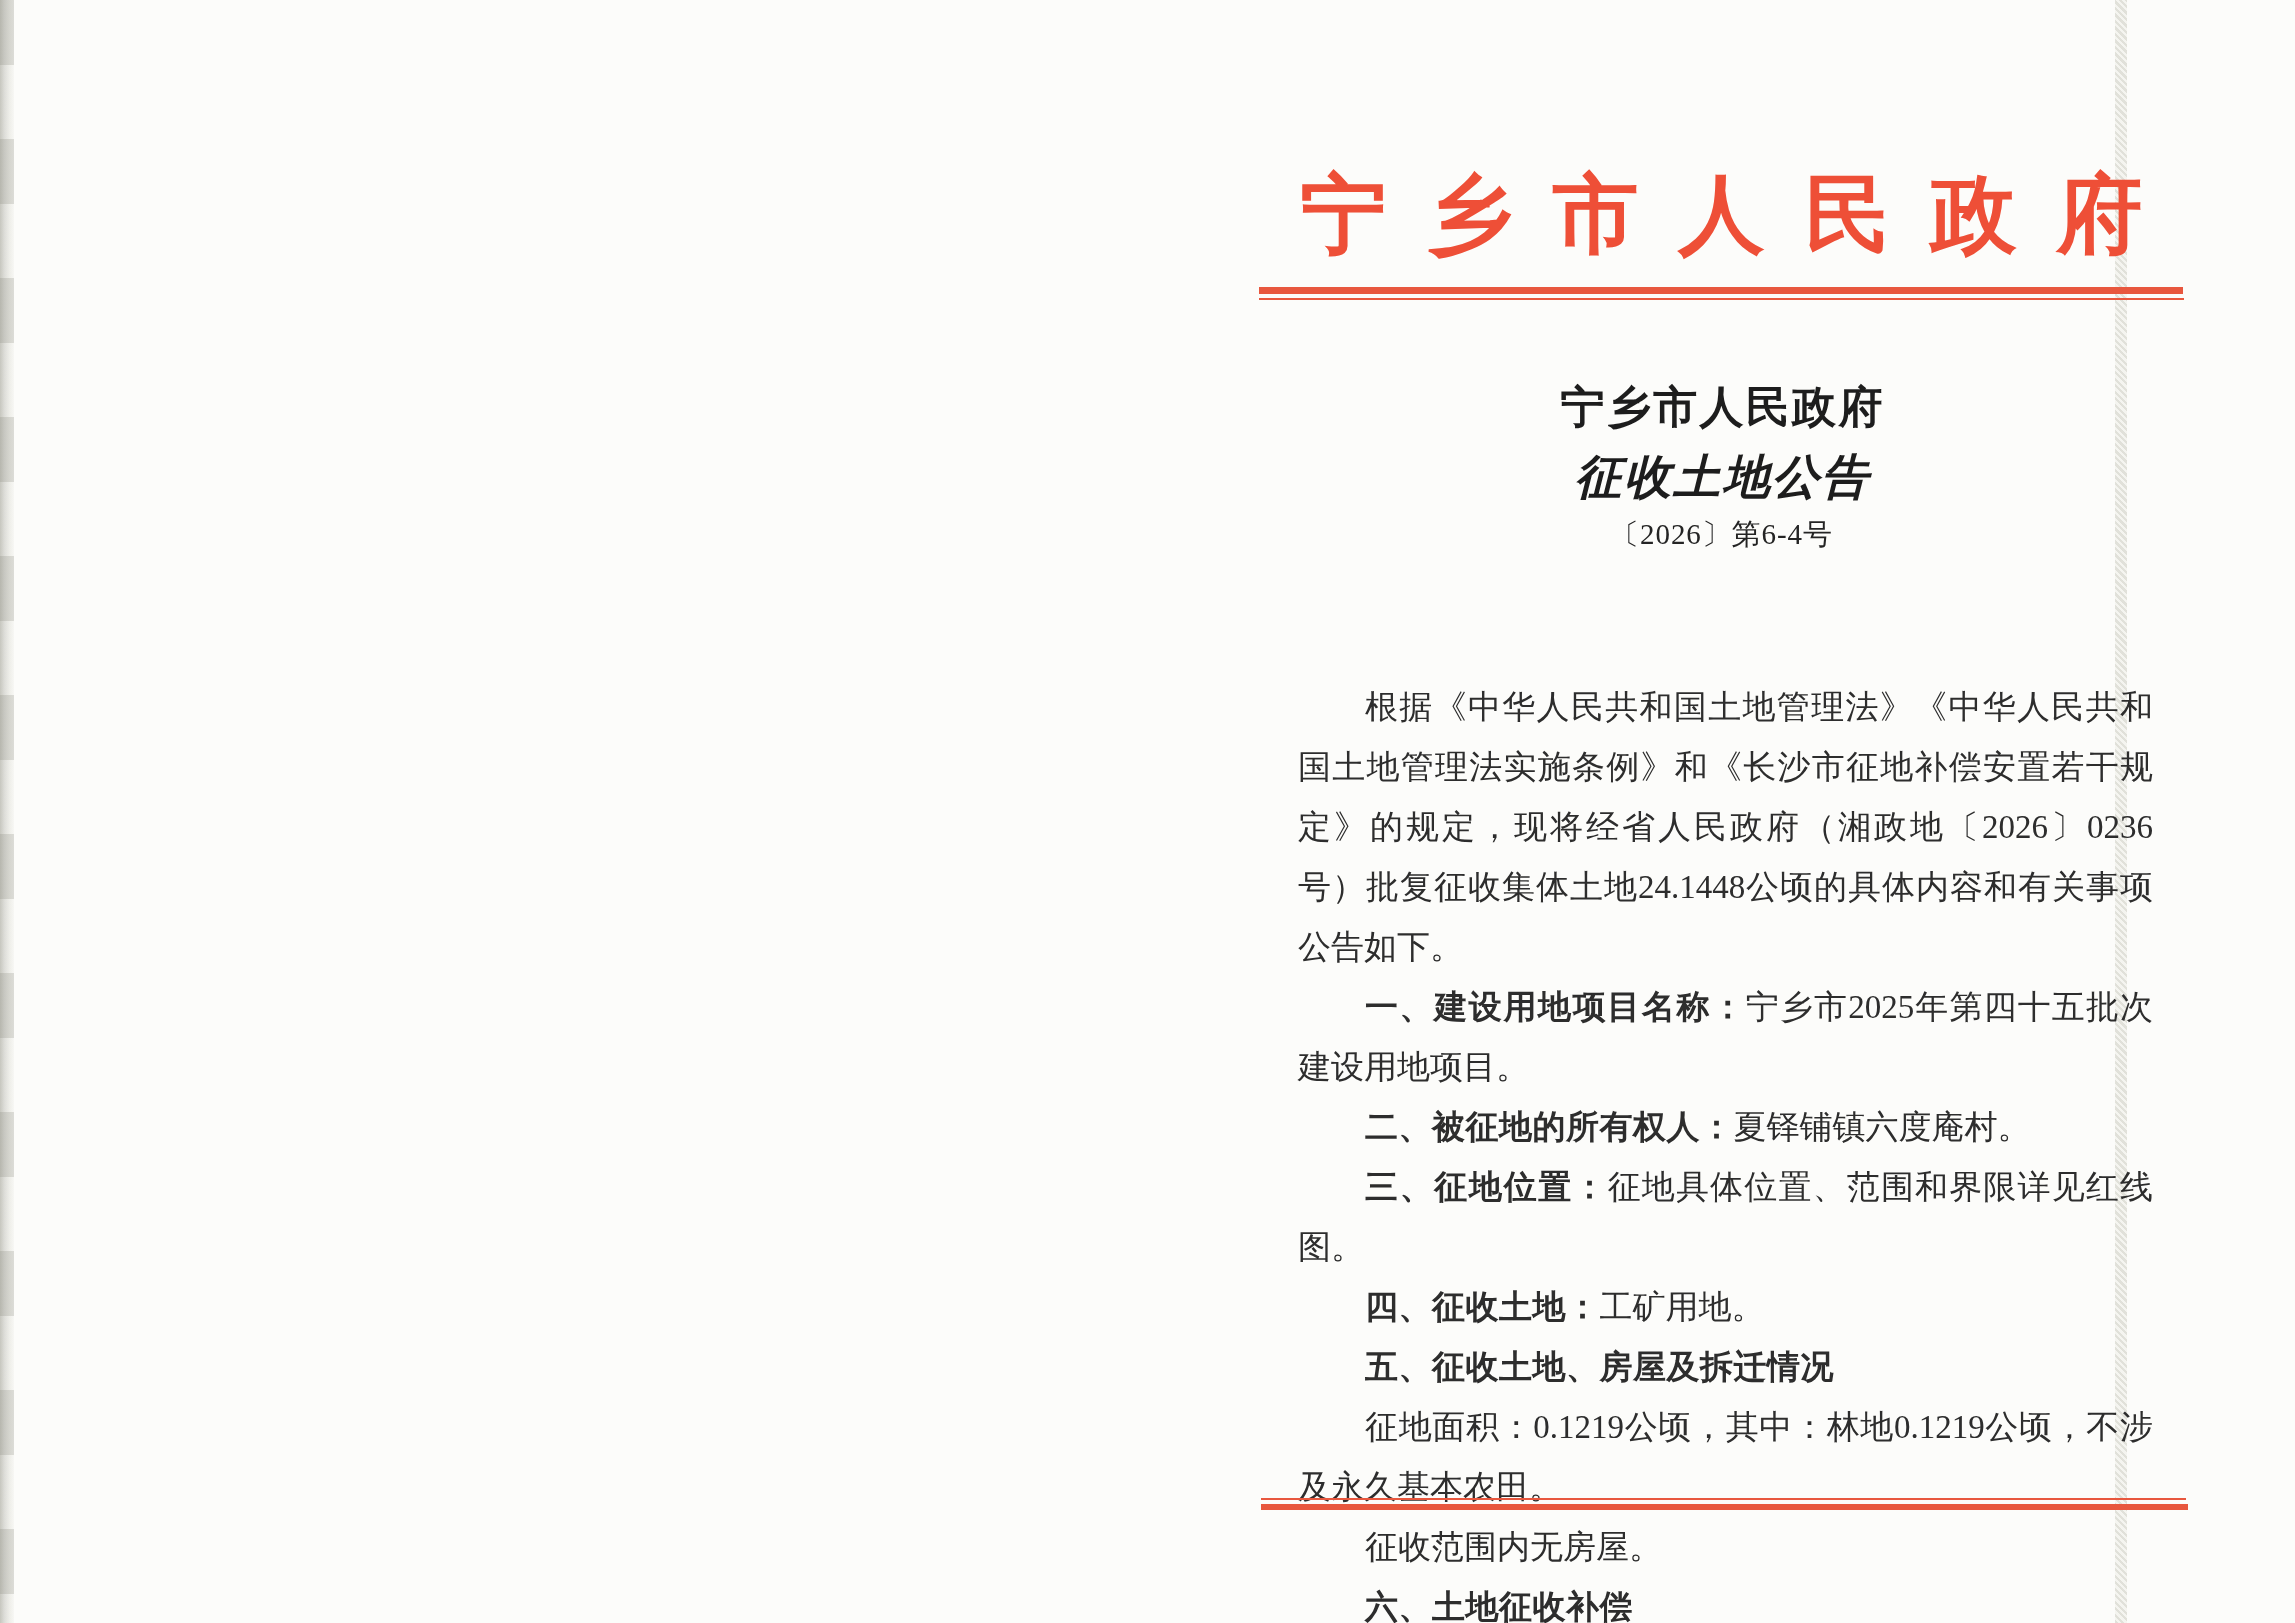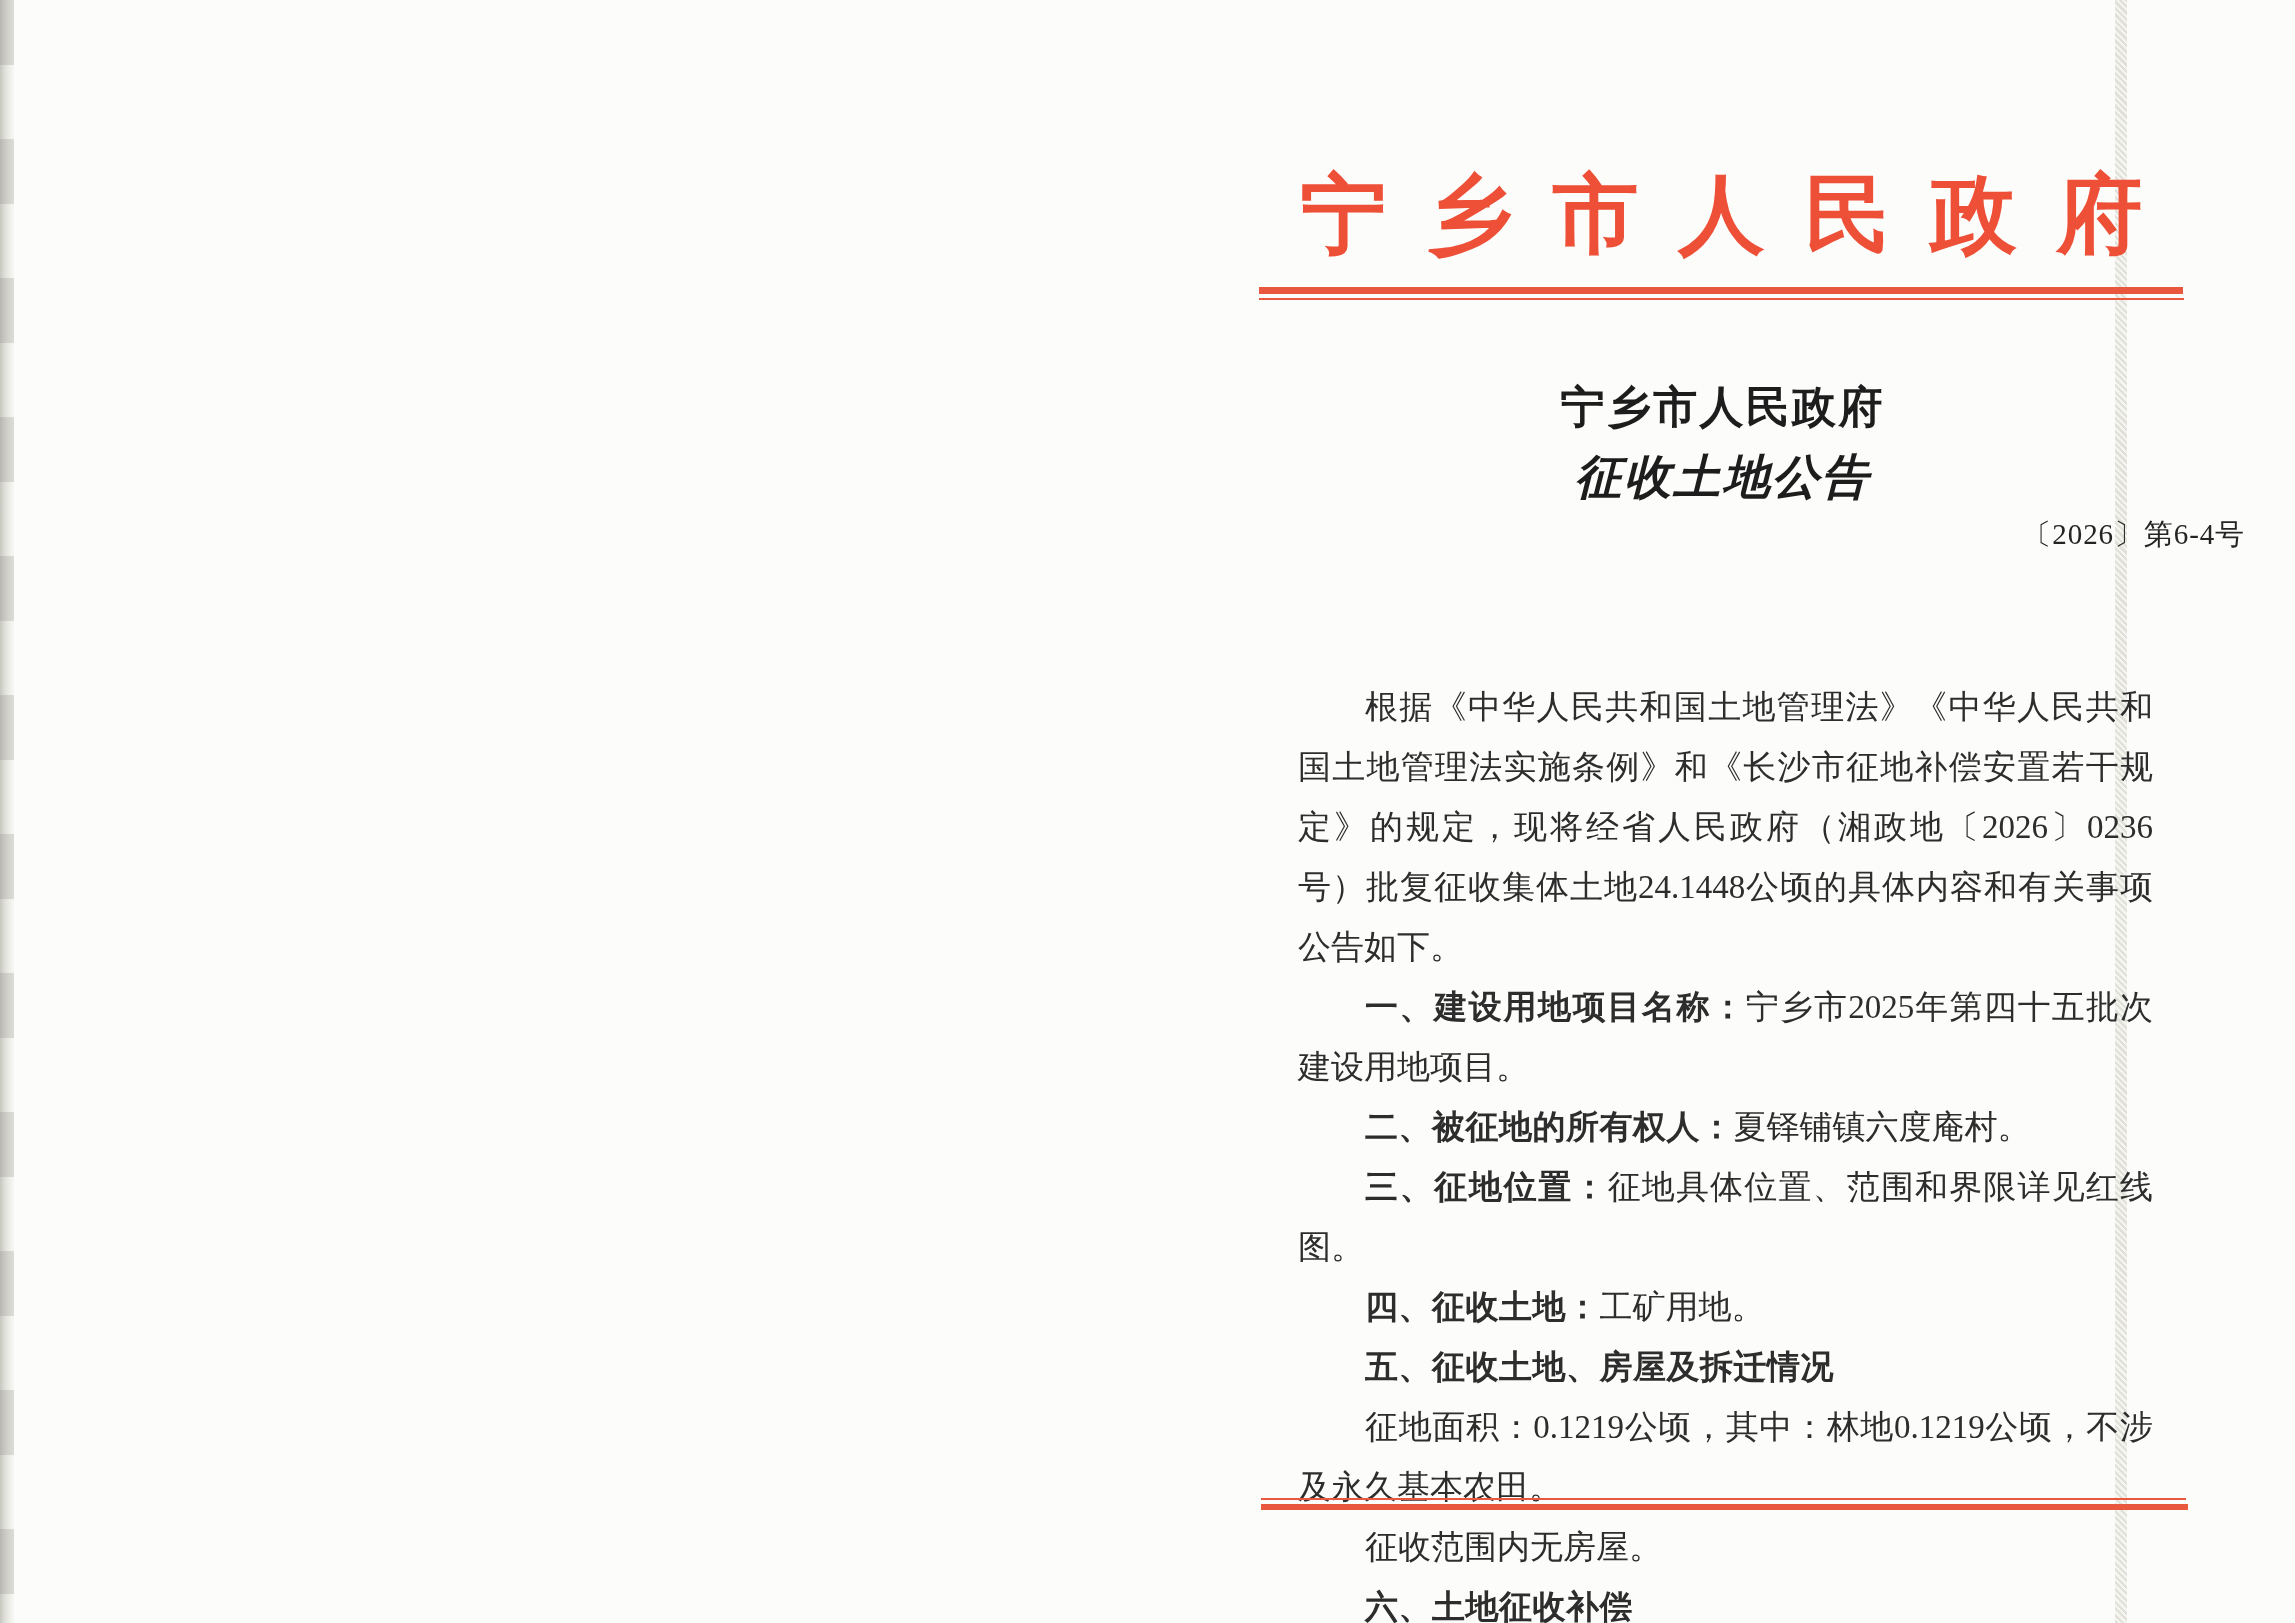--- a/index.html
+++ b/index.html
@@ -52,22 +52,22 @@
   
   .title-line{
     position:absolute;left:1259px;width:925px;
     text-align:center;color:var(--heading-ink);font-weight:700;
     font-family:"Liberation Serif","DejaVu Serif",serif;
     white-space:nowrap;
   }
   .title-line1{top:382px;font-size:44px;line-height:52px;letter-spacing:2.3px;text-indent:2.3px;}
   .title-line2{top:450px;font-size:47px;line-height:55px;letter-spacing:2.3px;text-indent:2.3px;font-style:italic;}
   .doc-number{
-    position:absolute;left:1320px;top:517px;width:925px;
-    text-align:right;color:#242424;font-weight:400;
+    position:absolute;left:1259px;top:517px;width:925px;
+    text-align:center;color:#242424;font-weight:400;
     font-size:29px;line-height:34px;letter-spacing:0.9px;
     font-family:"Liberation Serif","DejaVu Serif",serif;
     white-space:nowrap;
   }
   
   .notice-body{
     position:absolute;left:1298px;top:677px;width:855px;
     font-size:33px;line-height:60px;color:var(--ink);
     text-align:justify;
     font-family:"Liberation Serif","DejaVu Serif",serif;

